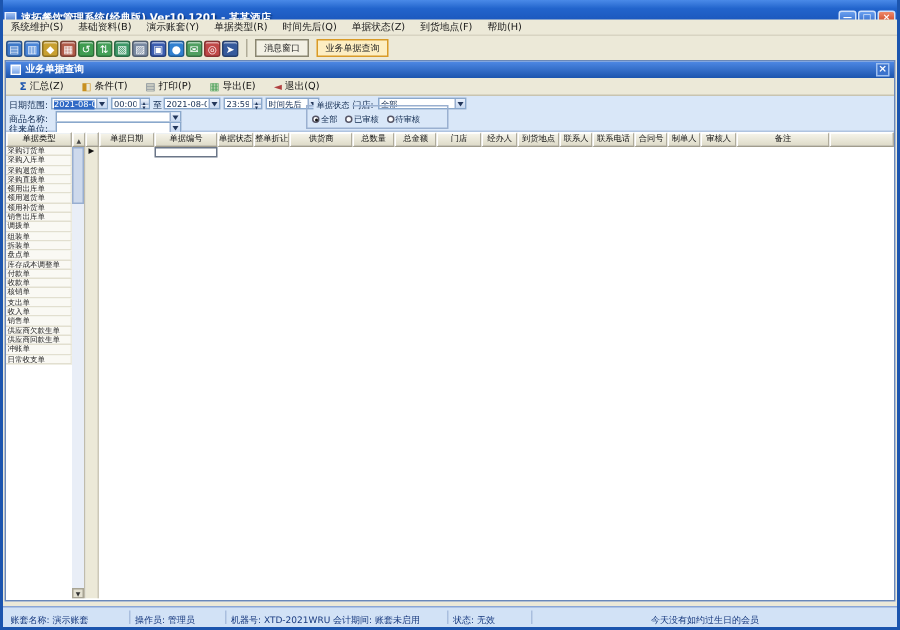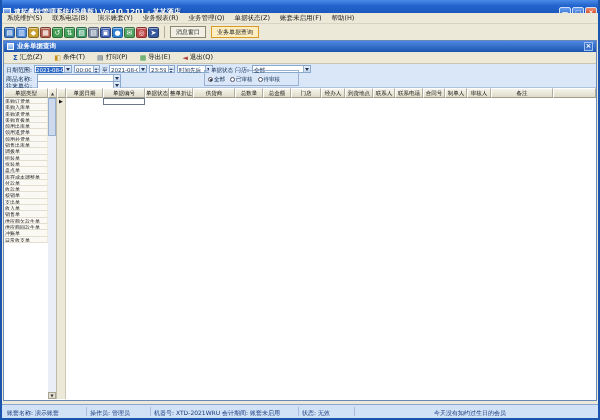--- a/index.html
+++ b/index.html
@@ -125,26 +125,26 @@
     <span class="title-text">速拓餐饮管理系统(经典版) Ver10.1201 - 某某酒店</span>
     <span class="win-btns">
       <span class="wbtn">—</span>
       <span class="wbtn">□</span>
       <span class="wbtn close">×</span>
     </span>
   </div>
 
   <div class="menubar" id="menu-bar">
       <span class="menu-item">系统维护(S)</span>
-      <span class="menu-item">联系电话(B)</span>
+      <span class="menu-item">基础资料(B)</span>
       <span class="menu-item">演示账套(Y)</span>
-      <span class="menu-item">业务报表(R)</span>
-      <span class="menu-item">业务管理(Q)</span>
+      <span class="menu-item">单据类型(R)</span>
+      <span class="menu-item">时间先后(Q)</span>
       <span class="menu-item">单据状态(Z)</span>
-      <span class="menu-item">账套未启用(F)</span>
+      <span class="menu-item">到货地点(F)</span>
       <span class="menu-item">帮助(H)</span>
     </div>
 
   <div class="toolbar">
     <span id="tb-icons">
         <span class="tb-icon" style="background: linear-gradient(rgb(60, 120, 200), rgb(60, 120, 200));">▤</span>
         <span class="tb-icon" style="background: linear-gradient(rgb(74, 134, 216), rgb(74, 134, 216));">▥</span>
         <span class="tb-icon" style="background: linear-gradient(rgb(200, 160, 48), rgb(200, 160, 48));">◆</span>
         <span class="tb-icon" style="background: linear-gradient(rgb(176, 90, 72), rgb(176, 90, 72));">▦</span>
         <span class="tb-icon" style="background: linear-gradient(rgb(63, 156, 80), rgb(63, 156, 80));">↺</span>

